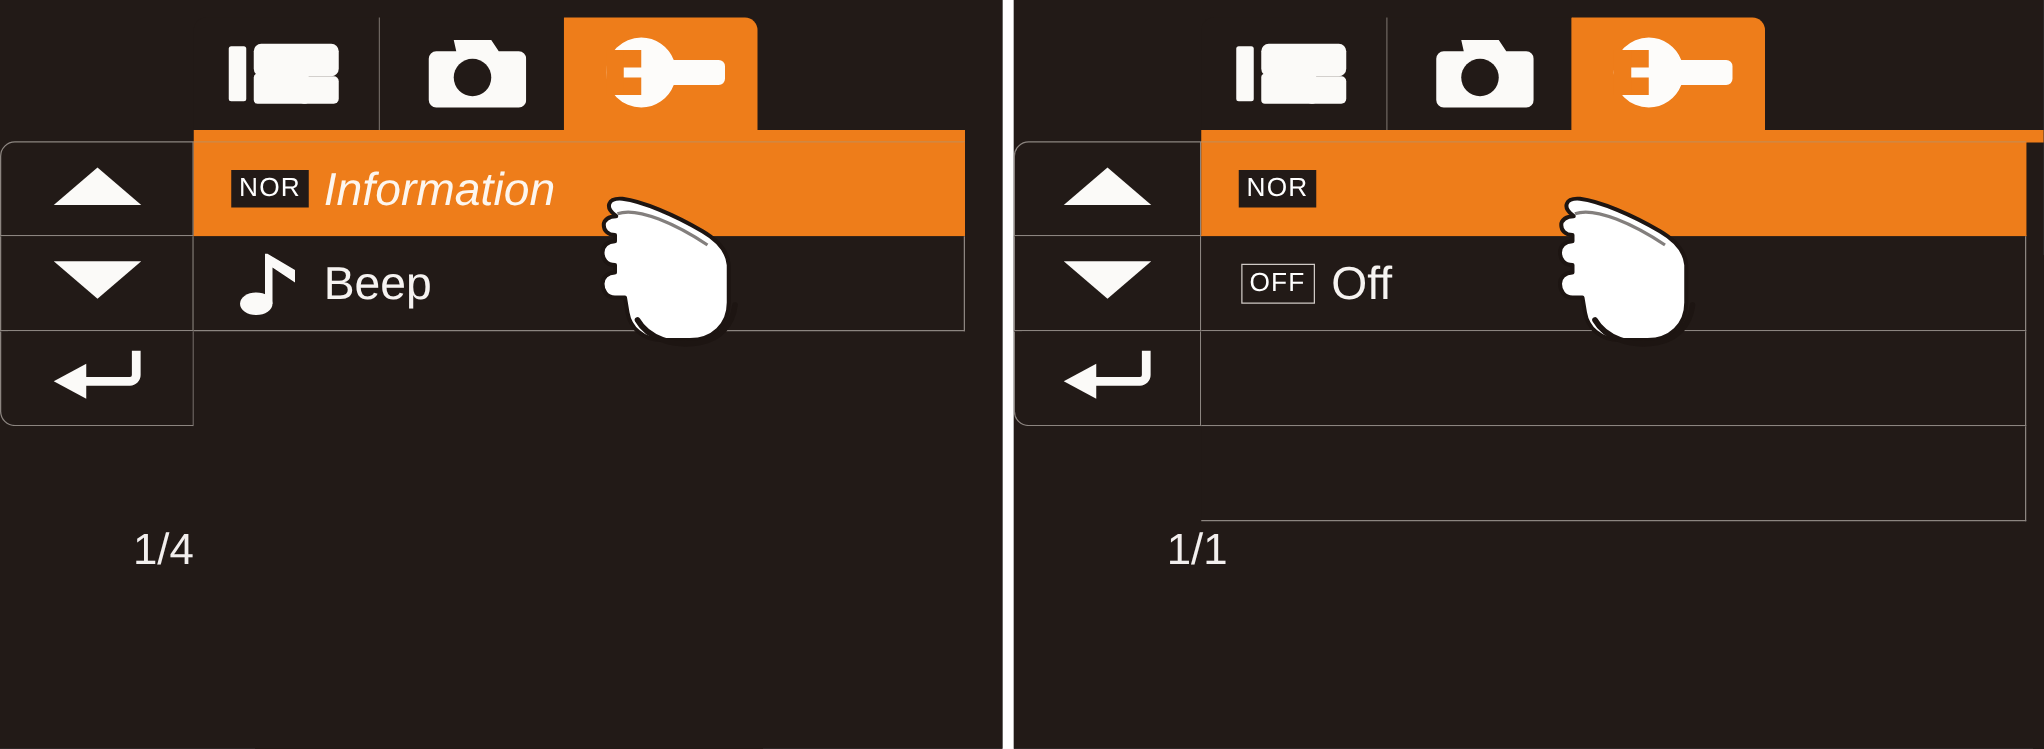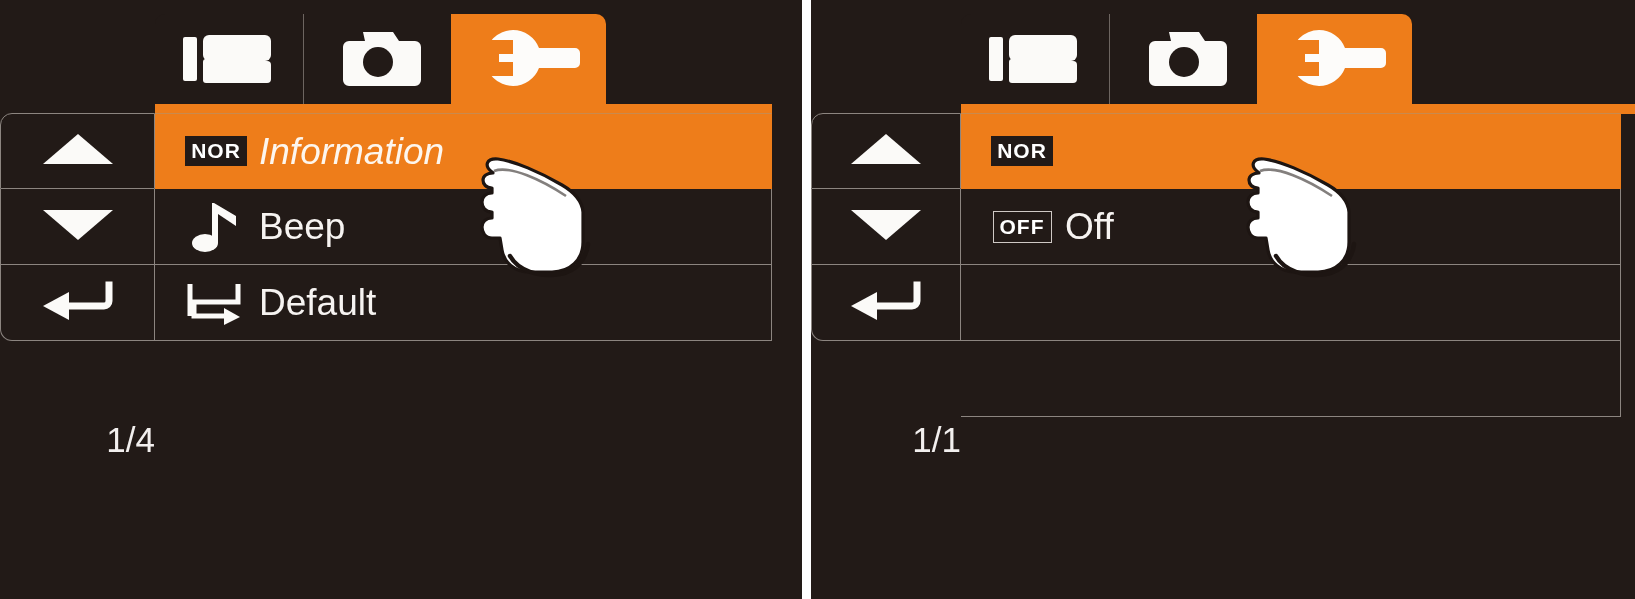--- a/index.html
+++ b/index.html
@@ -138,21 +138,21 @@
     color:#f6f3f1;
     font-size:37px;
     line-height:1;
     white-space:nowrap;
   }
   .row.selected .label{color:#fdf6ee;font-style:italic;}
 
   
   .badge{
     font-size:21px;
-    font-weight:bold;
+    font-weight:normal;
     letter-spacing:1px;
     line-height:1;
     padding:4px 6px 5px 6px;
     display:inline-block;
     box-sizing:border-box;
     font-family:"Liberation Sans", sans-serif;
   }
   .badge.solid{
     background:#221a17;
     color:#ffffff;
@@ -249,30 +249,20 @@
       <div class="row">
         <span class="ico">
           <svg width="48" height="56" viewBox="0 0 48 56">
             <path d="M22 4 L44 17 L44 27 L26 15 L26 44 L20 44 L20 4 Z" fill="#fbfaf8"></path>
             <ellipse cx="13" cy="44" rx="13" ry="9" fill="#fbfaf8"></ellipse>
           </svg>
         </span>
         <span class="label">Beep</span>
       </div>
 
-      <div class="row">
-        <span class="ico">
-          <svg width="60" height="46" viewBox="0 0 60 46">
-            <path d="M52 4 v18 h-44 v14 h32" stroke="#fbfaf8" stroke-width="5" fill="none"></path>
-            <path d="M4 4 v32" stroke="#fbfaf8" stroke-width="5" fill="none"></path>
-            <polygon points="38,28 54,37 38,45" fill="#fbfaf8"></polygon>
-          </svg>
-        </span>
-        <span class="label">Default</span>
-      </div>
 
     </div>
 
     <div class="hand" style="left:470px;top:138px;">
       <svg width="140" height="142" viewBox="0 0 140 142">
         <path d="M22 34 C14 28 16 20 28 21 C44 23 70 34 92 47
                  C104 54 112 62 113 74 L113 104
                  C113 122 100 134 82 134 L60 134
                  C44 134 34 124 32 112
                  L30 100 L22 100 C15 100 12 94 12 89 C12 84 16 80 22 80
@@ -339,21 +329,21 @@
       </div>
       <div class="sidebtn">
         <span>
           <svg width="78" height="40" viewBox="0 0 78 40">
             <path d="M70 4 v16 a5 5 0 0 1 -5 5 h-40" stroke="#fbfaf8" stroke-width="7" fill="none" stroke-linecap="square"></path>
             <polygon points="4,25 30,11 30,39" fill="#fbfaf8"></polygon>
           </svg>
         </span>
       </div>
     </div>
-    <div class="pageno" style="width:150px;">1/1</div>
+    <div class="pageno" style="width:150px;padding-left:21px;">1/1</div>
 
     <div class="menu" style="left:150px;">
       <div class="row first selected">
         <span class="ico">
           <span class="badge solid">NOR</span>
         </span>
       </div>
       <div class="row">
         <span class="ico">
           <span class="badge outline">OFF</span>

